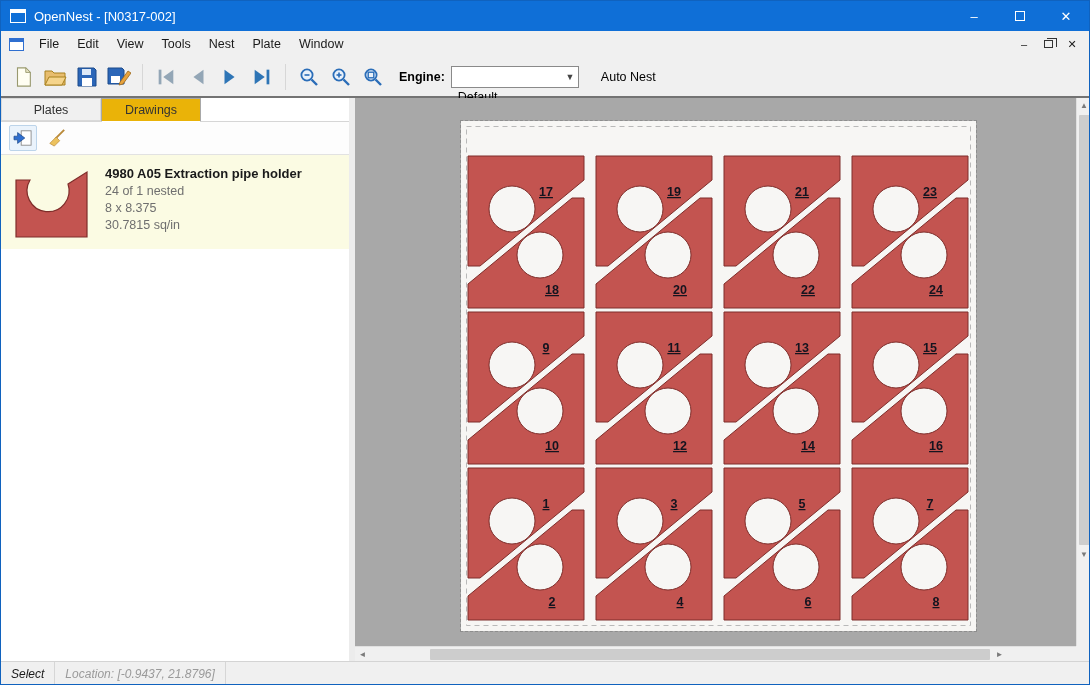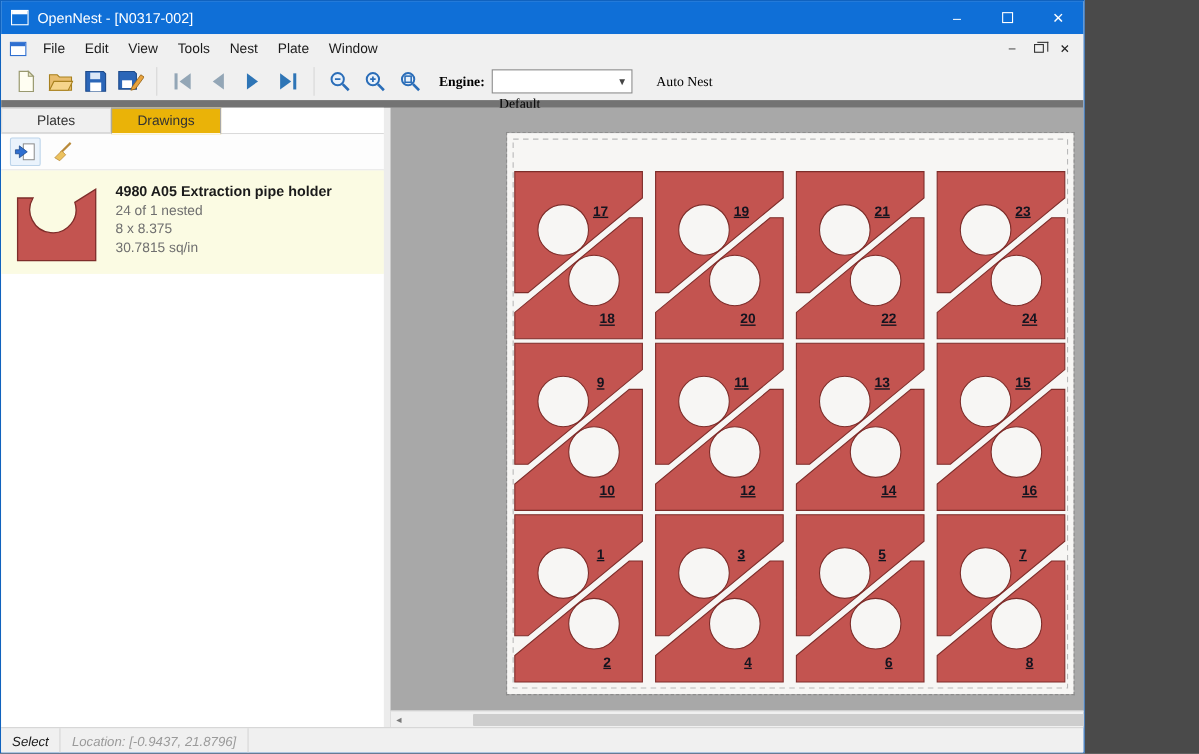--- a/index.html
+++ b/index.html
@@ -1,17 +1,17 @@
 <!DOCTYPE html>
 <html><head>
 <meta charset="utf-8">
 <style>
   html,body{margin:0;padding:0;background:#4a4a4a;font-family:"Liberation Sans",sans-serif;}
   *{box-sizing:border-box;}
-  .window{position:relative;width:986px;height:685px;background:#f0f0f0;border:1px solid #1062be;overflow:hidden;}
+  .window{position:relative;width:1090px;height:685px;background:#f0f0f0;border:1px solid #1062be;overflow:hidden;}
 
   
   .titlebar{position:absolute;left:0;top:0;width:100%;height:30px;background:#0f6fd7;color:#fff;display:flex;align-items:center;}
   .app-icon{width:16px;height:14px;margin:0 8px 0 9px;border:1.5px solid #fff;position:relative;}
   .app-icon::before{content:"";position:absolute;left:0;top:0;right:0;height:3px;background:#fff;}
   .title-text{font-size:13px;}
   .title-controls{margin-left:auto;display:flex;height:100%;}
   .tbtn{width:46px;height:100%;display:flex;align-items:center;justify-content:center;color:#fff;font-size:13px;}
   .max-glyph{width:10px;height:10px;border:1px solid #fff;display:inline-block;}
 
@@ -19,21 +19,21 @@
   .menubar{position:absolute;left:0;top:30px;width:100%;height:26px;background:#f0f0f0;display:flex;align-items:center;font-size:12.5px;color:#1a1a1a;}
   .mdi-doc-icon{width:15px;height:13px;border:1px solid #2f6fd0;background:#fff;margin:0 6px 0 8px;position:relative;}
   .mdi-doc-icon::before{content:"";position:absolute;left:0;top:0;right:0;height:3px;background:#2f6fd0;}
   .menu-item{padding:0 9px;height:100%;display:flex;align-items:center;cursor:default;}
   .mdi-controls{margin-left:auto;display:flex;align-items:center;gap:2px;padding-right:6px;color:#222;}
   .mdibtn{width:22px;height:20px;display:flex;align-items:center;justify-content:center;font-size:11px;}
   .restore-glyph{position:relative;width:9px;height:8px;border:1px solid #333;background:#f0f0f0;}
   .restore-glyph::before{content:"";position:absolute;left:2px;top:-3px;width:9px;height:8px;border:1px solid #333;border-bottom:none;border-left:none;}
 
   
-  .toolbar{position:absolute;left:0;top:56px;width:100%;height:41px;background:#f0f0f0;display:flex;align-items:center;padding:0 6px;border-bottom:7px solid #737373;font-family:Liberation Serif, serif;}
+  .toolbar{position:absolute;left:0;top:56px;width:100%;height:41px;background:#f0f0f0;display:flex;align-items:center;padding:0 6px;border-bottom:2px solid #737373;}
   .tool-btn{width:32px;height:32px;display:flex;align-items:center;justify-content:center;border-radius:2px;}
   .tool-sep{width:1px;height:26px;background:#d7d7d7;margin:0 7px;}
   .engine-label{font-weight:bold;font-size:12.5px;margin:0 6px 0 10px;}
   .engine-combo{display:flex;align-items:center;height:22px;background:#fff;border:1px solid #8a8a8a;}
   .engine-value{width:110px;padding:0 6px;font-size:12.5px;margin-top:40px;}
   .combo-arrow{width:16px;height:100%;display:flex;align-items:center;justify-content:center;font-size:9px;color:#444;}
   .autonest{font-size:12.5px;margin-left:16px;padding:4px 6px;}
 
   
   .main{position:absolute;left:0;top:97px;width:100%;height:563px;padding-left:28px;}

